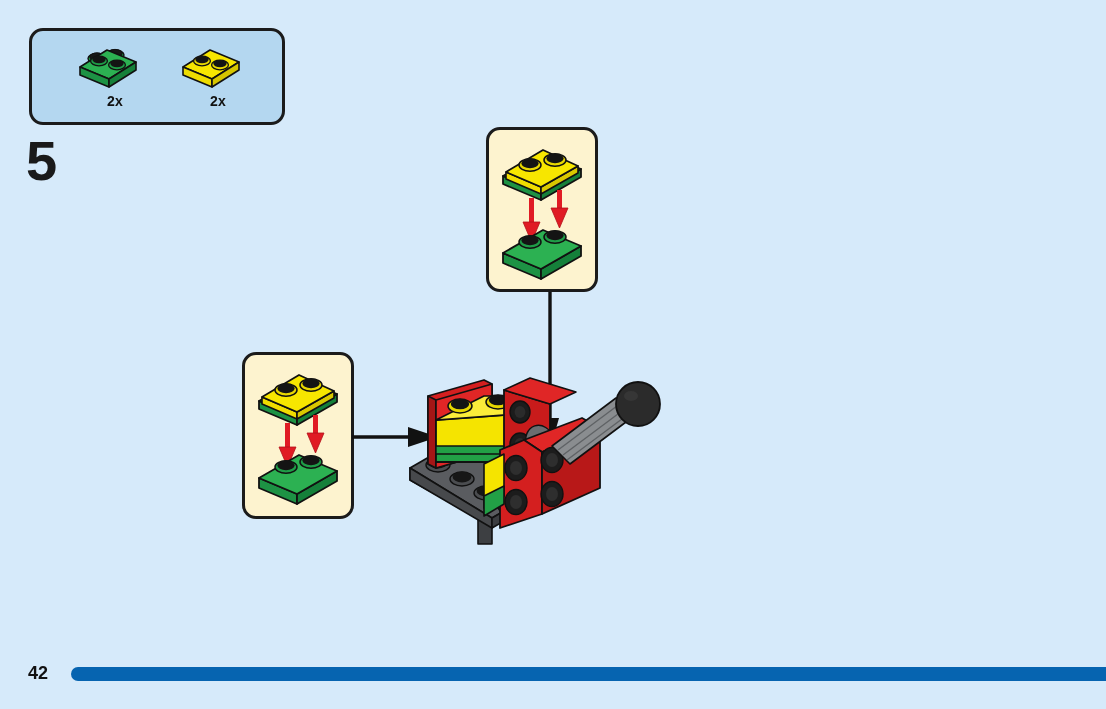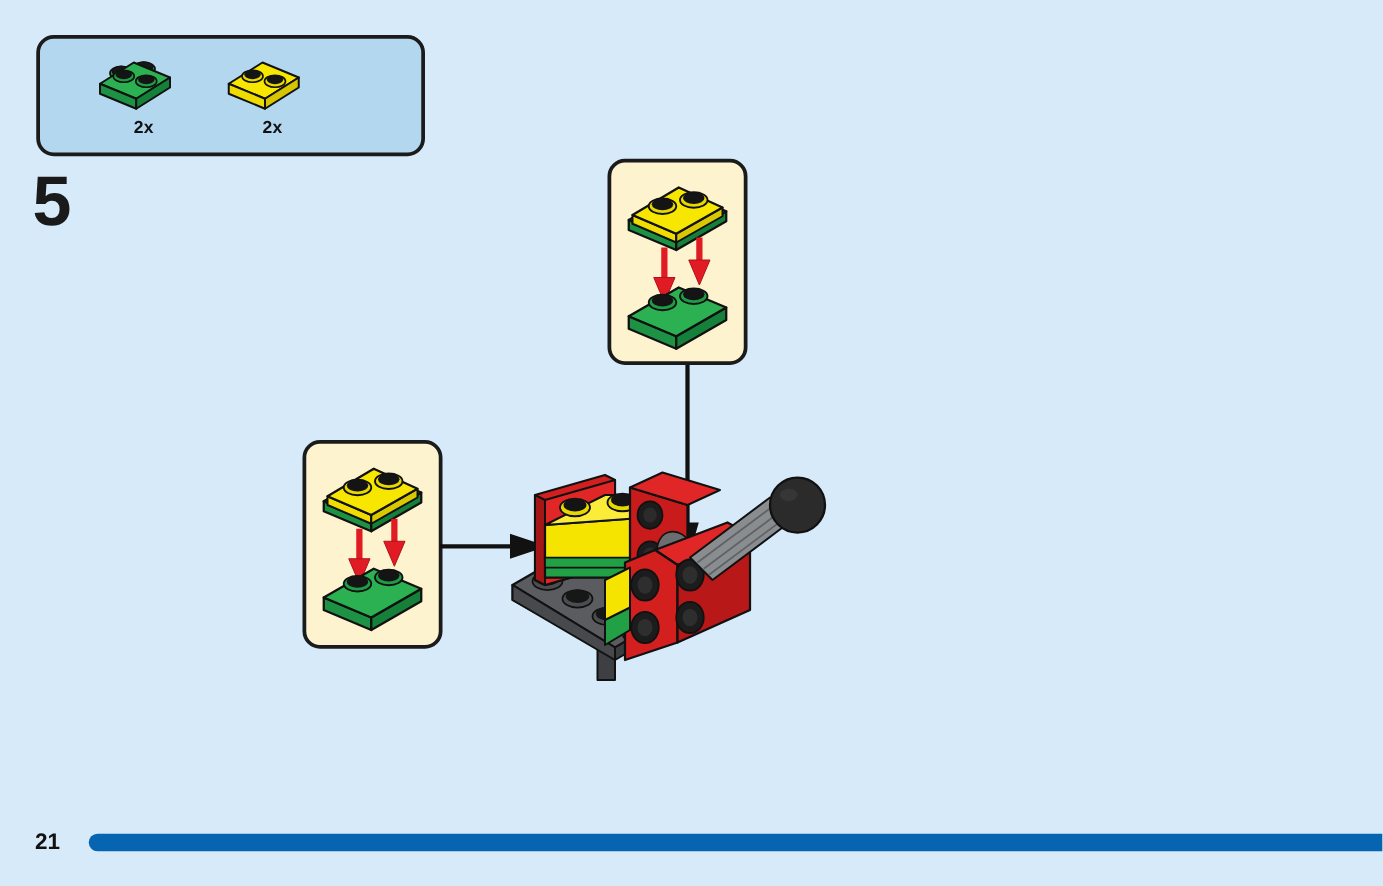--- a/index.html
+++ b/index.html
@@ -19,21 +19,21 @@
     inset: 0;
     width: 1106px;
     height: 709px;
   }
 
   
   .parts-bin {
     position: absolute;
     left: 29px;
     top: 28px;
-    width: 311px;
+    width: 256px;
     height: 97px;
     background: #b4d7f0;
     border: 3px solid #1b1b1b;
     border-radius: 14px;
     box-sizing: border-box;
   }
   .part-slot {
     position: absolute;
     top: 14px;
     width: 110px;
@@ -354,16 +354,16 @@
         <line x1="158" y1="82" x2="221" y2="35" stroke="#5f6265" stroke-width="1.4"></line>
         <line x1="163" y1="87" x2="226" y2="40" stroke="#5f6265" stroke-width="1.4"></line>
         <line x1="167" y1="92" x2="230" y2="45" stroke="#5f6265" stroke-width="1.4"></line>
         <circle cx="238" cy="36" r="22" fill="#2b2b2b" stroke="#111" stroke-width="1.8"></circle>
         <ellipse cx="231" cy="28" rx="7" ry="5" fill="#3d3d3d" opacity="0.6"></ellipse>
       </g>
 
     </svg>
   </div>
 
-  <div class="footer-page-number">21</div>
+  <div class="footer-page-number">42</div>
   <div class="footer-bar"></div>
 
 </div>
 
 </body></html>

